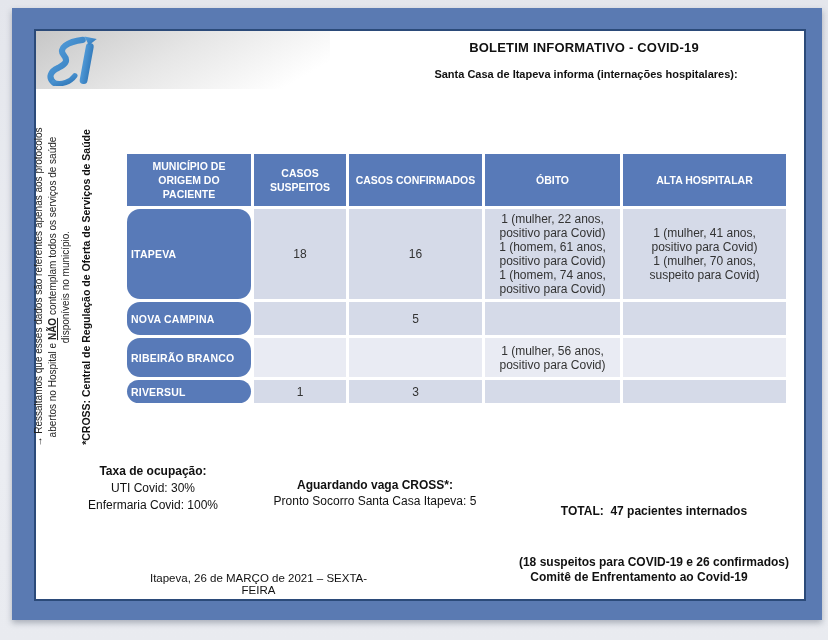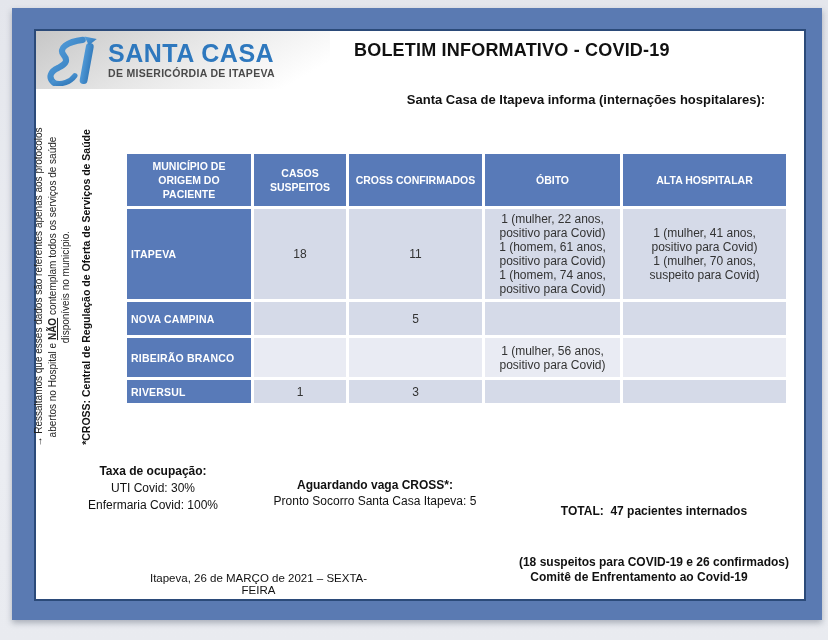--- a/index.html
+++ b/index.html
@@ -20,26 +20,26 @@
   .logo-block {
     position:absolute; left:0; top:0; width:294px; height:58px;
     background:linear-gradient(150deg,#c7c7c7 0%, #e6e6e6 45%, #ffffff 88%);
     display:flex; align-items:center; padding-left:10px; box-sizing:border-box;
   }
   .logo-mark { width:56px; height:52px; flex:0 0 auto; }
   .logo-text { margin-left:6px; line-height:1; }
   .logo-line1 { font-size:25px; font-weight:bold; color:#2e78be; letter-spacing:.5px; }
   .logo-line2 { font-size:10.5px; font-weight:bold; color:#4a4a4a; letter-spacing:.3px; margin-top:2px; }
   .doc-title {
-    position:absolute; left:318px; top:9px; width:460px; 
-    font-size:18px; font-weight:bold; letter-spacing:.2px;
+    position:absolute; left:318px; top:9px; width:460px; text-align:center;
+    font-size:13px; font-weight:bold; letter-spacing:.2px;
   }
   .doc-subtitle {
-    position:absolute; left:314px; top:61px; width:472px; text-align:center;
-    font-size:13px; font-weight:bold;
+    position:absolute; left:314px; top:37px; width:472px; text-align:center;
+    font-size:11px; font-weight:bold;
   }
   
   .vnote {
     position:absolute; left:-131px; top:218px; width:330px; height:76px;
     transform:rotate(-90deg); text-align:center;
   }
   .vnote .note { font-size:10px; line-height:13.5px; color:#222; }
   .vnote .note .emph { font-weight:bold; text-decoration:underline; }
   .vnote .cross { margin:7px -30px 0; font-size:10.5px; font-weight:bold; white-space:nowrap; }
   
@@ -47,21 +47,21 @@
     position:absolute; left:88px; top:120px;
     border-collapse:separate; border-spacing:3px; table-layout:fixed;
   }
   table.covid th {
     background:#587ab8; color:#ffffff; font-weight:bold; font-size:10.5px;
     text-align:center; vertical-align:middle; padding:3px 6px; height:46px; line-height:14px;
   }
   table.covid td { vertical-align:middle; padding:2px 4px; }
   td.mun {
     background:#587ab8; color:#ffffff; font-weight:bold; font-size:10.5px;
-    text-align:left; padding-left:9px; letter-spacing:.2px;
+    text-align:left; padding-left:9px; letter-spacing:.2px;border-radius:13px;
   }
   td.data { text-align:center; color:#333; font-size:12px; line-height:14px; white-space:pre-line; }
   td.num  { font-size:12px; }
   tr.band-dark  td.data { background:#d5dae8; }
   tr.band-light td.data { background:#e9ebf3; }
   tr.r1 td { height:86px; }
   tr.r2 td { height:22px; }
   tr.r3 td { height:29px; }
   tr.r4 td { height:35px; }
   tr.r5 td { height:19px; }
@@ -101,24 +101,20 @@
           <linearGradient id="lgm" x1="0" y1="0" x2="1" y2="1">
             <stop offset="0" stop-color="#56a0dd"></stop>
               <stop offset="1" stop-color="#2e75b6"></stop>
           </linearGradient>
         </defs>
         <path d="M42,6 C24,8 14,16 20,23 C25,29 24,33 14,38 C5,42 2,49 9,55" fill="none" stroke="url(#lgm)" stroke-width="7" stroke-linecap="round"></path>
         <path d="M9,55 C18,58 28,54 33,47" fill="none" stroke="url(#lgm)" stroke-width="6" stroke-linecap="round"></path>
         <path d="M50,14 L43,52" fill="none" stroke="url(#lgm)" stroke-width="9" stroke-linecap="round"></path>
         <path d="M44,2 L58,5 L49,12 Z" fill="url(#lgm)"></path>
       </svg>
-      <div class="logo-text">
-        <div class="logo-line1">SANTA CASA</div>
-        <div class="logo-line2">DE MISERICÓRDIA DE ITAPEVA</div>
-      </div>
     </div>
     <div class="doc-title">BOLETIM INFORMATIVO - COVID-19</div>
     <div class="doc-subtitle">Santa Casa de Itapeva informa (internações hospitalares):</div>
 
     <div class="vnote">
       <div class="note">
         <span>→ Ressaltamos que esses dados são referentes apenas aos protocolos abertos no Hospital  e </span><span class="emph">NÃO</span><span> contemplam todos os serviços de saúde disponíveis no município.</span>
       </div>
       <div class="cross">*CROSS: Central de Regulação de Oferta de Serviços de Saúde</div>
     </div>
@@ -128,28 +124,28 @@
         <col style="width:124px">
           <col style="width:92px">
           <col style="width:133px">
           <col style="width:135px">
           <col style="width:163px">
       </colgroup>
       <tbody>
           <tr>
         <th>MUNICÍPIO DE ORIGEM DO PACIENTE</th>
         <th>CASOS SUSPEITOS</th>
-        <th>CROSS CONFIRMADOS</th>
+        <th>CASOS CONFIRMADOS</th>
         <th>ÓBITO</th>
         <th>ALTA HOSPITALAR</th>
       </tr>
       <tr class="r1 band-dark">
         <td class="mun">ITAPEVA</td>
         <td class="data num">18</td>
-        <td class="data num">11</td>
+        <td class="data num">16</td>
         <td class="data">1 (mulher, 22 anos,
 positivo para Covid)
 1 (homem, 61 anos,
 positivo para Covid)
 1 (homem, 74 anos,
 positivo para Covid)</td>
         <td class="data">1 (mulher, 41 anos,
 positivo para Covid)
 1 (mulher, 70 anos,
 suspeito para Covid)</td>

